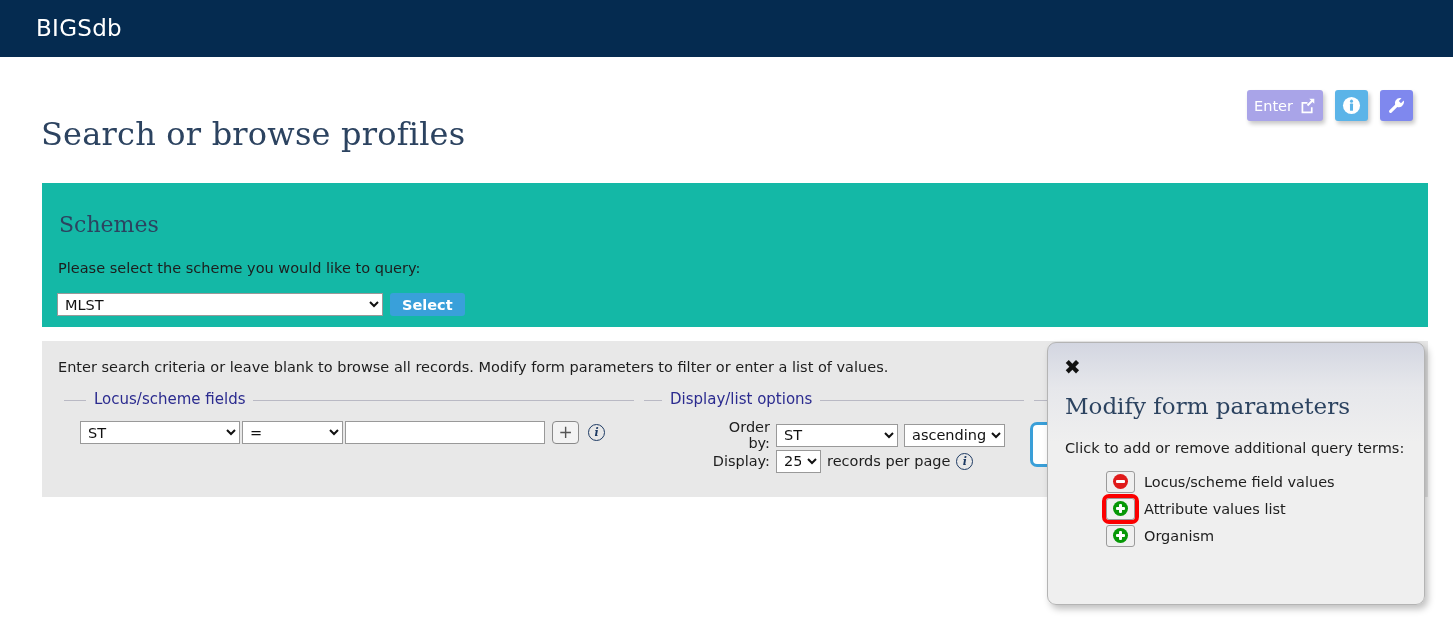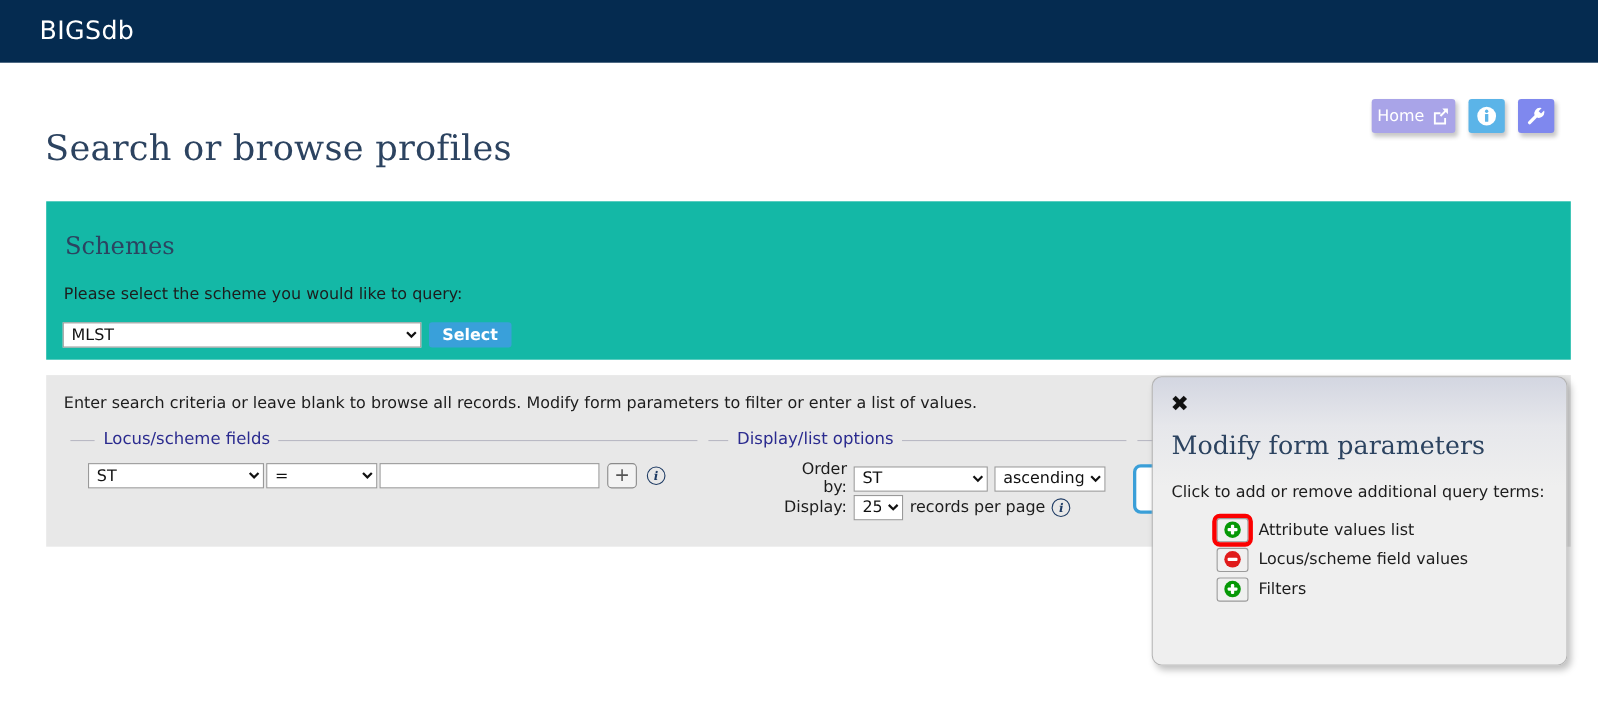--- a/index.html
+++ b/index.html
@@ -316,21 +316,21 @@
 
 <div id="page">
 
   <div class="topbar">
     <div class="brand">BIGSdb</div>
   </div>
 
 
   <div class="topbtns">
     <div class="tbtn tbtn-help">
-      <span class="lbl">Home</span>
+      <span class="lbl">Enter</span>
       <span>
         <svg width="17" height="17" viewBox="0 0 20 20">
           <path d="M3 6 h7 v2 H5 v9 h9 v-5 h2 v7 H3 Z" fill="#ffffff"></path>
           <path d="M12 2 h6 v6 l-2.2-2.2 -5 5 -1.6-1.6 5-5 Z" fill="#ffffff"></path>
         </svg>
       </span>
     </div>
     <div class="tbtn tbtn-info">
       <span>
         <svg width="19" height="19" viewBox="0 0 20 20">
@@ -408,48 +408,48 @@
     </div>
   </div>
 
   <div class="blue-btn"></div>
 
   <div class="modal">
     <div class="modal-close">✖</div>
     <div class="modal-title">Modify form parameters</div>
     <div class="modal-sub">Click to add or remove additional query terms:</div>
     <ul class="modal-list">
+      <li>
+        <span class="li-inner">
+          <span class="icon-box">
+            <span class="circ minus">
+              <span class="bar-h"></span>
+            </span>
+          </span>
+          <span>Locus/scheme field values</span>
+        </span>
+      </li>
       <li>
         <span class="li-inner">
           <span class="icon-box hl">
             <span class="circ plus">
               <span class="bar-h"></span>
                 <span class="bar-v"></span>
             </span>
           </span>
           <span>Attribute values list</span>
         </span>
       </li>
       <li>
         <span class="li-inner">
           <span class="icon-box">
-            <span class="circ minus">
-              <span class="bar-h"></span>
-            </span>
-          </span>
-          <span>Locus/scheme field values</span>
-        </span>
-      </li>
-      <li>
-        <span class="li-inner">
-          <span class="icon-box">
             <span class="circ plus">
               <span class="bar-h"></span>
                 <span class="bar-v"></span>
             </span>
           </span>
-          <span>Filters</span>
+          <span>Organism</span>
         </span>
       </li>
     </ul>
   </div>
 
 </div>
 
 </body></html>

